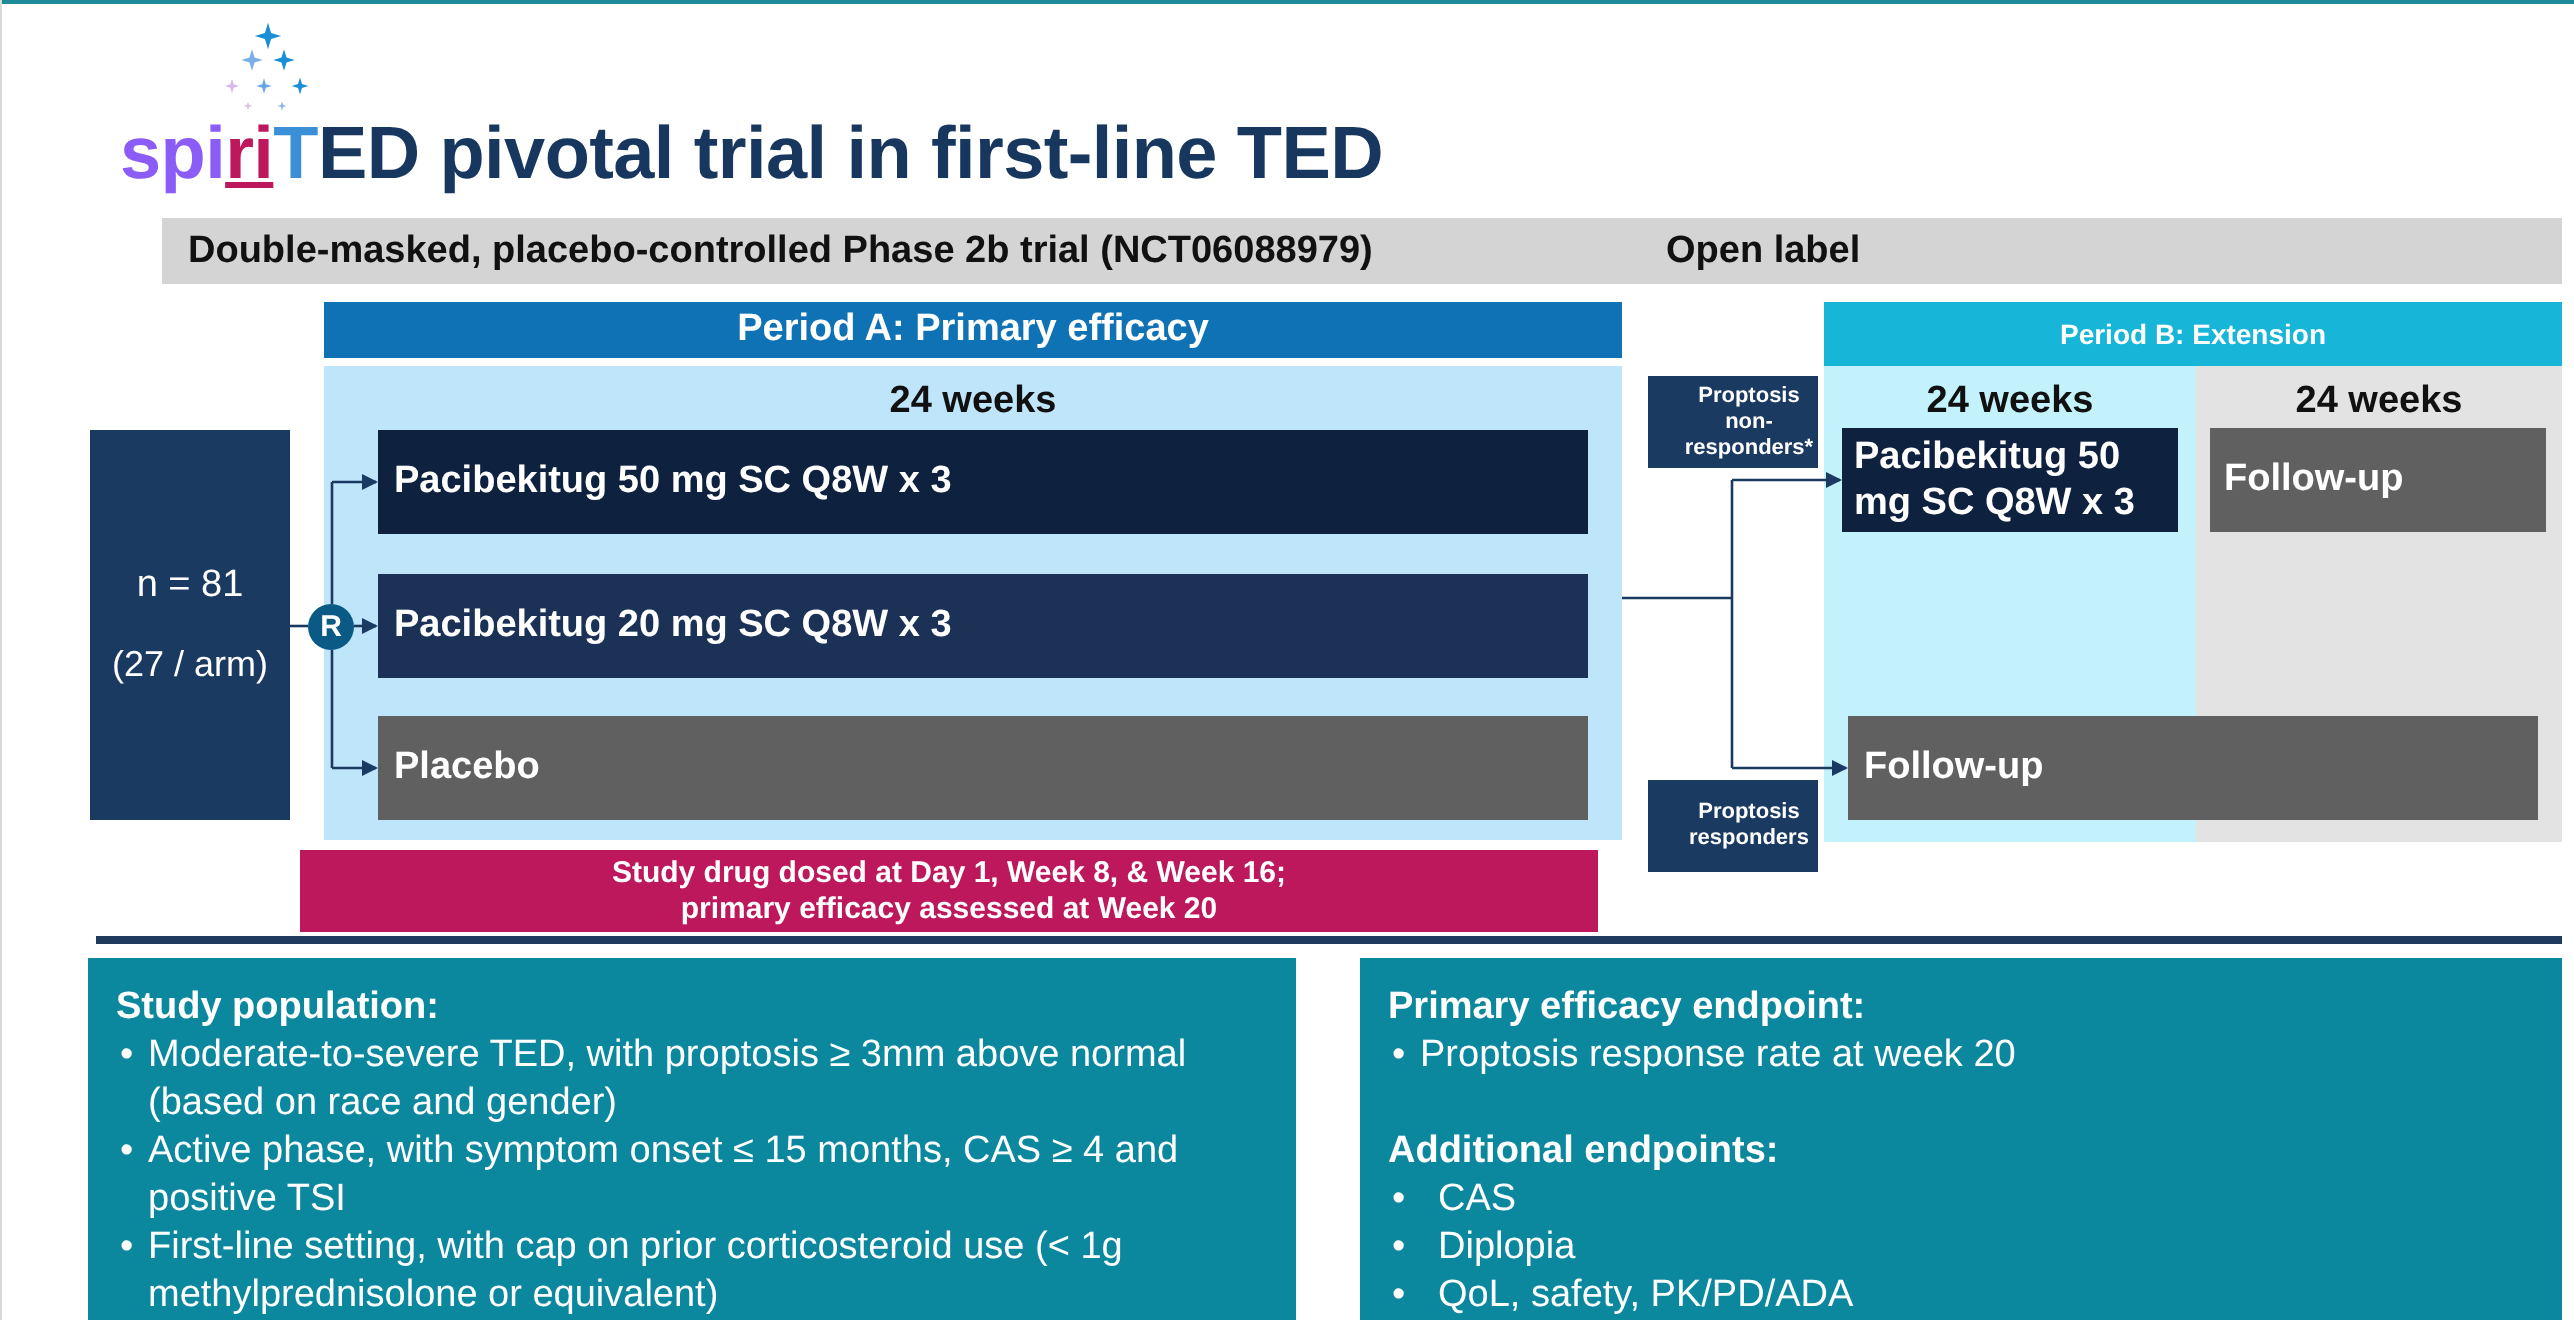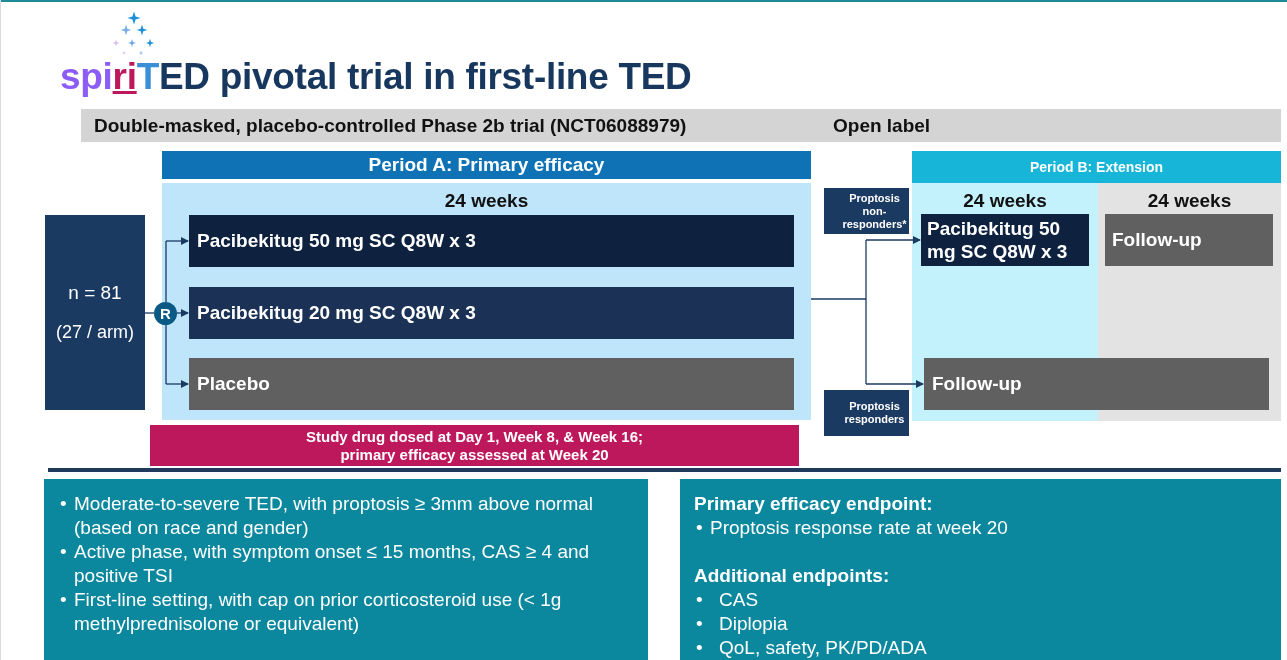--- a/index.html
+++ b/index.html
@@ -152,20 +152,21 @@
     <line x1="866" y1="240" x2="866" y2="384"></line>
     <line x1="866" y1="240" x2="920" y2="240" marker-end="url(#arr)"></line>
     <line x1="866" y1="384" x2="923" y2="384" marker-end="url(#arr)"></line>
   </g>
 </svg>
 <div class="abs r-circle">R</div>
 
 <div class="abs divider"></div>
 
 <div class="abs infobox box-left">
+  <h3>Study population:</h3>
   <ul>
     <li>Moderate-to-severe TED, with proptosis ≥ 3mm above normal (based on race and gender)</li>
     <li>Active phase, with symptom onset ≤ 15 months, CAS ≥ 4 and positive TSI</li>
     <li>First-line setting, with cap on prior corticosteroid use (&lt; 1g methylprednisolone or equivalent)</li>
   </ul>
 </div>
 
 <div class="abs infobox box-right">
   <h3>Primary efficacy endpoint:</h3>
   <ul>

